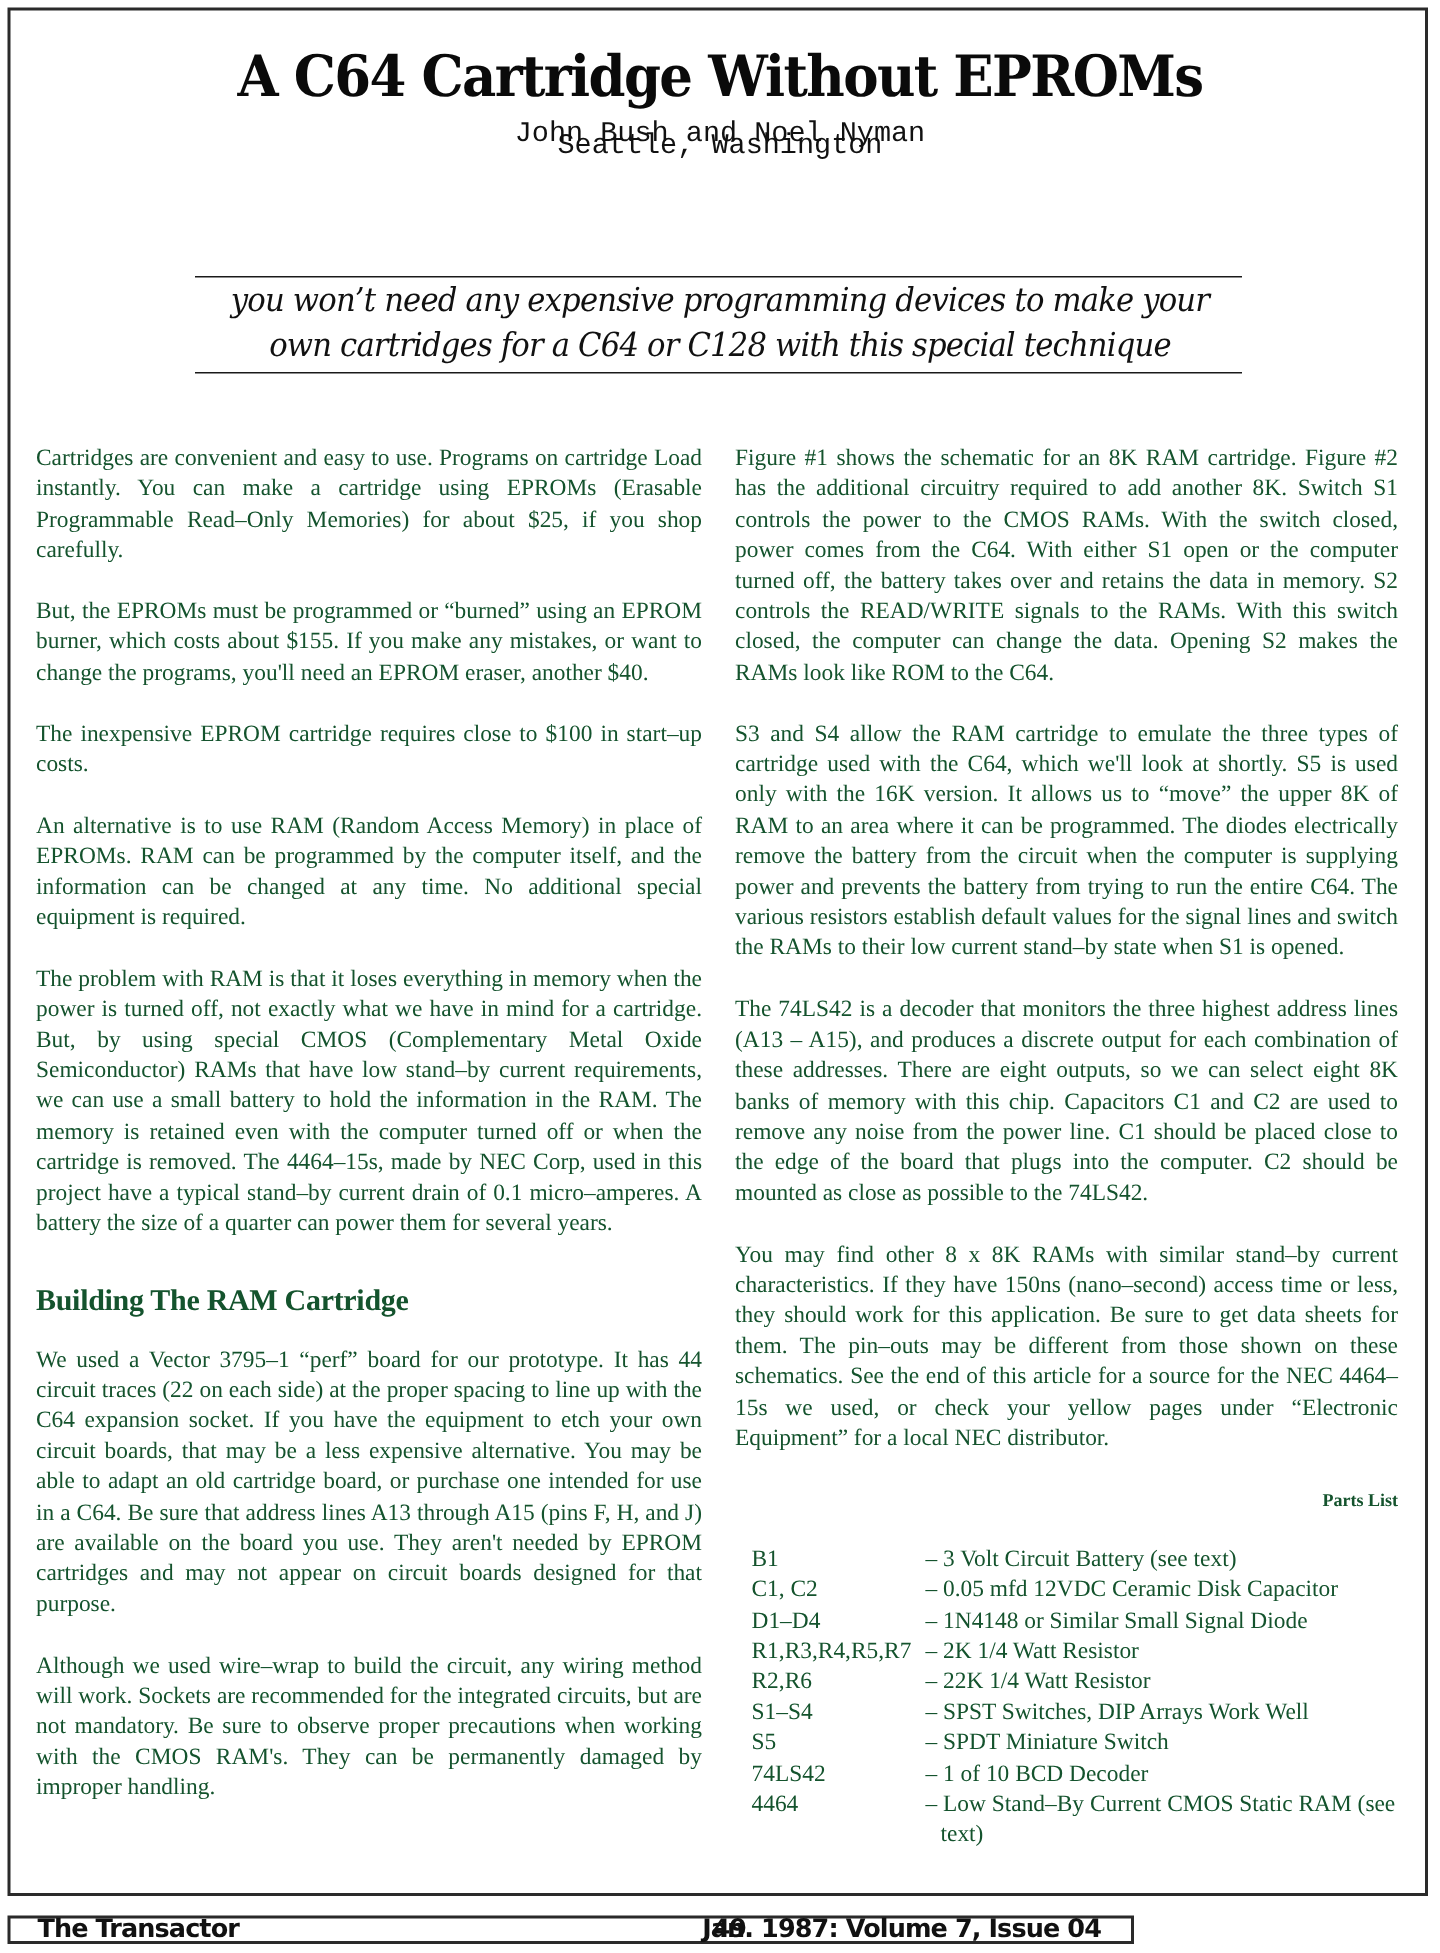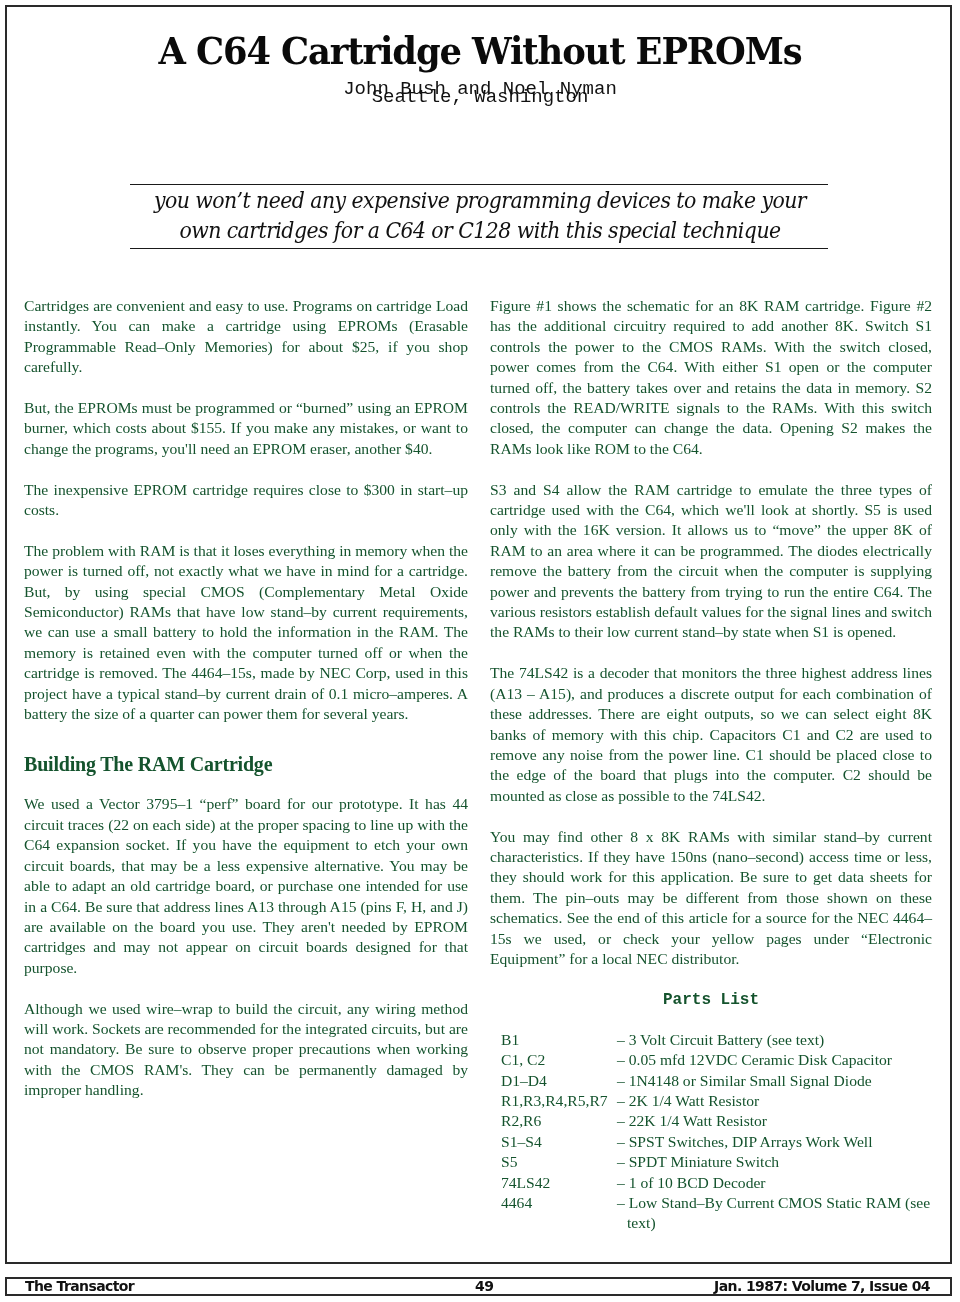--- a/index.html
+++ b/index.html
@@ -34,31 +34,31 @@
     text-align: justify; color: #14532d;
   }
   .col.left { left: 24px; width: 444px; }
   .col.right { left: 490px; width: 442px; }
   .col p { margin: 0 0 20.4px 0; }
   .col h3 {
     margin: 30px 0 20px 0; font-family: "Liberation Serif", serif; font-weight: bold;
     font-size: 20px; line-height: 20px; letter-spacing: -0.2px;
   }
   .parts-title {
-    text-align: center; font-weight: bold; font-size: 16px; margin: 4px 0 20px 0; line-height: 20px; font-family: Liberation Mono, monospace;
+    text-align: right; font-weight: bold; font-size: 12px; margin: 4px 0 20px 0; line-height: 20px;
   }
   .parts { width: 100%; border-collapse: collapse; margin-left: 11px; }
   .parts td { padding: 0; vertical-align: top; line-height: 20.4px; text-align: left; }
   .parts td.ref { width: 114px; white-space: nowrap; }
   .parts td.desc { padding-left: 2px; }
   .parts .desc-inner { display: block; padding-left: 10px; text-indent: -10px; }
   .footer {
-    position: absolute; left: 5px; top: 1277px; width: 947px; height: 19px;
+    position: absolute; left: 5px; top: 1277px; width: 751px; height: 19px;
     border: 2px solid #2a2a2a; box-sizing: border-box;
-    font-family: "DejaVu Sans", sans-serif; font-weight: bold; font-size: 14px; line-height: 15px;
+    font-family: "DejaVu Sans", sans-serif; font-weight: bold; font-size: 17px; line-height: 15px;
     color: #111; letter-spacing: -0.6px;
   }
   .footer .pub { position: absolute; left: 18px; top: 0; }
   .footer .page { position: absolute; left: 468px; top: 0; }
   .footer .issue { position: absolute; right: 20px; top: 0; }
 </style>
 </head>
 <body>
 
 <div class="frame"></div>
@@ -67,21 +67,22 @@
 <div class="byline authors">John Bush and Noel Nyman</div>
 <div class="byline location">Seattle, Washington</div>
 
 <div class="deck-rule top"></div>
 <div class="deck">you won’t need any expensive programming devices to make your own cartridges for a C64 or C128 with this special technique</div>
 <div class="deck-rule bottom"></div>
 
 <div class="col left">
   <p>Cartridges are convenient and easy to use. Programs on cartridge Load instantly. You can make a cartridge using EPROMs (Erasable Programmable Read–Only Memories) for about $25, if you shop carefully.</p>
   <p>But, the EPROMs must be programmed or “burned” using an EPROM burner, which costs about $155. If you make any mistakes, or want to change the programs, you'll need an EPROM eraser, another $40.</p>
-  <p>The inexpensive EPROM cartridge requires close to $300 in start–up costs.</p>
+  <p>The inexpensive EPROM cartridge requires close to $100 in start–up costs.</p>
+  <p>An alternative is to use RAM (Random Access Memory) in place of EPROMs. RAM can be programmed by the computer itself, and the information can be changed at any time. No additional special equipment is required.</p>
   <p>The problem with RAM is that it loses everything in memory when the power is turned off, not exactly what we have in mind for a cartridge. But, by using special CMOS (Complementary Metal Oxide Semiconductor) RAMs that have low stand–by current requirements, we can use a small battery to hold the information in the RAM. The memory is retained even with the computer turned off or when the cartridge is removed. The 4464–15s, made by NEC Corp, used in this project have a typical stand–by current drain of 0.1 micro–amperes. A battery the size of a quarter can power them for several years.</p>
   <h3>Building The RAM Cartridge</h3>
   <p>We used a Vector 3795–1 “perf” board for our prototype. It has 44 circuit traces (22 on each side) at the proper spacing to line up with the C64 expansion socket. If you have the equipment to etch your own circuit boards, that may be a less expensive alternative. You may be able to adapt an old cartridge board, or purchase one intended for use in a C64. Be sure that address lines A13 through A15 (pins F, H, and J) are available on the board you use. They aren't needed by EPROM cartridges and may not appear on circuit boards designed for that purpose.</p>
   <p>Although we used wire–wrap to build the circuit, any wiring method will work. Sockets are recommended for the integrated circuits, but are not mandatory. Be sure to observe proper precautions when working with the CMOS RAM's. They can be permanently damaged by improper handling.</p>
 </div>
 
 <div class="col right">
   <p>Figure #1 shows the schematic for an 8K RAM cartridge. Figure #2 has the additional circuitry required to add another 8K. Switch S1 controls the power to the CMOS RAMs. With the switch closed, power comes from the C64. With either S1 open or the computer turned off, the battery takes over and retains the data in memory. S2 controls the READ/WRITE signals to the RAMs. With this switch closed, the computer can change the data. Opening S2 makes the RAMs look like ROM to the C64.</p>
   <p>S3 and S4 allow the RAM cartridge to emulate the three types of cartridge used with the C64, which we'll look at shortly. S5 is used only with the 16K version. It allows us to “move” the upper 8K of RAM to an area where it can be programmed. The diodes electrically remove the battery from the circuit when the computer is supplying power and prevents the battery from trying to run the entire C64. The various resistors establish default values for the signal lines and switch the RAMs to their low current stand–by state when S1 is opened.</p>
   <p>The 74LS42 is a decoder that monitors the three highest address lines (A13 – A15), and produces a discrete output for each combination of these addresses. There are eight outputs, so we can select eight 8K banks of memory with this chip. Capacitors C1 and C2 are used to remove any noise from the power line. C1 should be placed close to the edge of the board that plugs into the computer. C2 should be mounted as close as possible to the 74LS42.</p>

